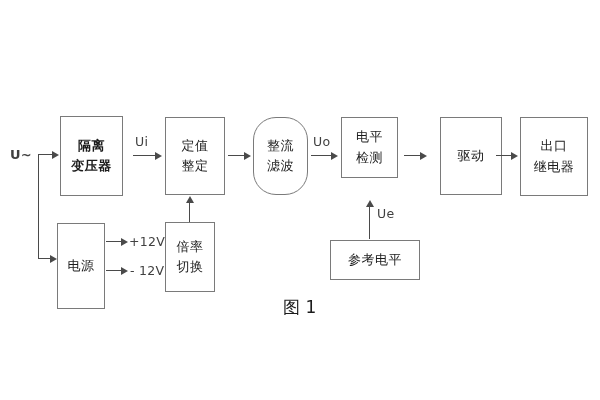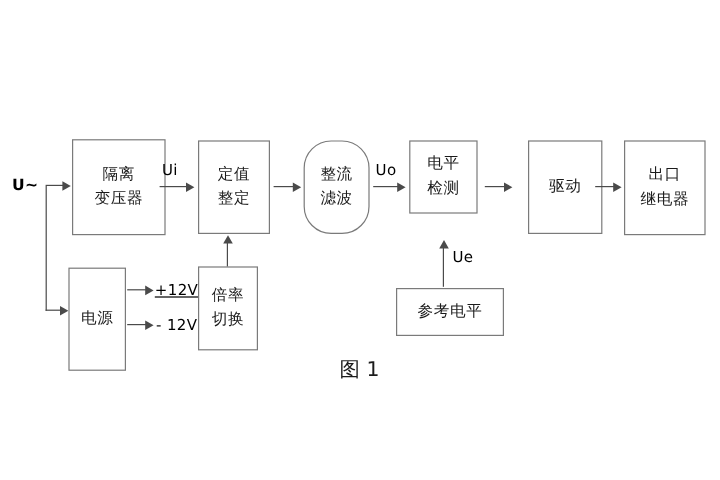--- a/index.html
+++ b/index.html
@@ -30,21 +30,21 @@
     justify-content: center;
     color: #1b1b1b;
     font-size: 13px;
     line-height: 1.55;
     letter-spacing: 0.5px;
     white-space: nowrap;
   }
   .block .ln { display: block; }
   .label {
     position: absolute;
-    color: #000000;
+    color: #404040;
     font-size: 12.5px;
     white-space: nowrap;
     letter-spacing: 0.3px;
   }
   .label.bold {
     font-weight: bold;
     font-size: 13px;
   }
   .caption {
     position: absolute;
@@ -82,21 +82,21 @@
   <div class="label bold" style="left:10px; top:147px;">U~</div>
 
   <div class="wire v" style="left:38px; top:155px; height:104px;"></div>
 
   <div class="wire h" style="left:38px; top:154px; width:15px;"></div>
   <div class="arrowhead right" style="left:52px; top:151px;"></div>
 
   <div class="wire h" style="left:38px; top:258px; width:13px;"></div>
   <div class="arrowhead right" style="left:50px; top:255px;"></div>
 
-  <div class="block" style="left:60px; top:116px; width:78px; height:80px;">
+  <div class="block" style="left:60px; top:116px; width:63px; height:80px;font-weight:bold;">
     <span class="ln">隔离</span>
     <span class="ln">变压器</span>
   </div>
 
   <div class="label" style="left:135px; top:134px;">Ui</div>
   <div class="wire h" style="left:133px; top:155px; width:23px;"></div>
   <div class="arrowhead right" style="left:155px; top:152px;"></div>
 
   <div class="block" style="left:165px; top:117px; width:60px; height:78px;">
     <span class="ln">定值</span>
@@ -134,21 +134,21 @@
     <span class="ln">出口</span>
     <span class="ln">继电器</span>
   </div>
 
   <div class="block" style="left:57px; top:223px; width:48px; height:86px;">
     <span class="ln">电源</span>
   </div>
 
   <div class="wire h" style="left:106px; top:241px; width:17px;"></div>
   <div class="arrowhead right" style="left:121px; top:238px;"></div>
-  <div class="label" style="left:129px; top:234px;text-decoration:underline;">+12V</div>
+  <div class="label" style="left:129px; top:234px;">+12V</div>
 
   <div class="wire h" style="left:106px; top:270px; width:17px;"></div>
   <div class="arrowhead right" style="left:121px; top:267px;"></div>
   <div class="label" style="left:130px; top:263px;">- 12V</div>
 
   <div class="block" style="left:165px; top:222px; width:50px; height:70px;">
     <span class="ln">倍率</span>
     <span class="ln">切换</span>
   </div>
 

